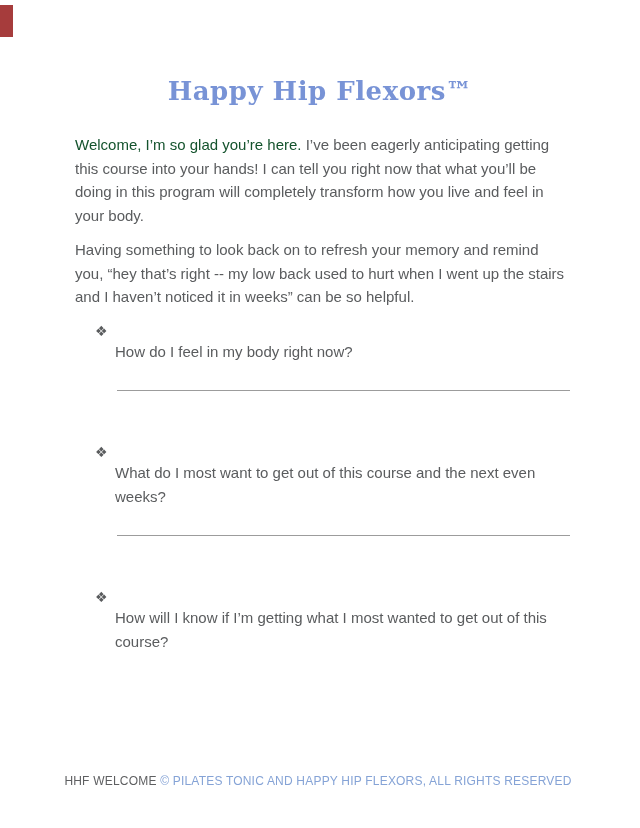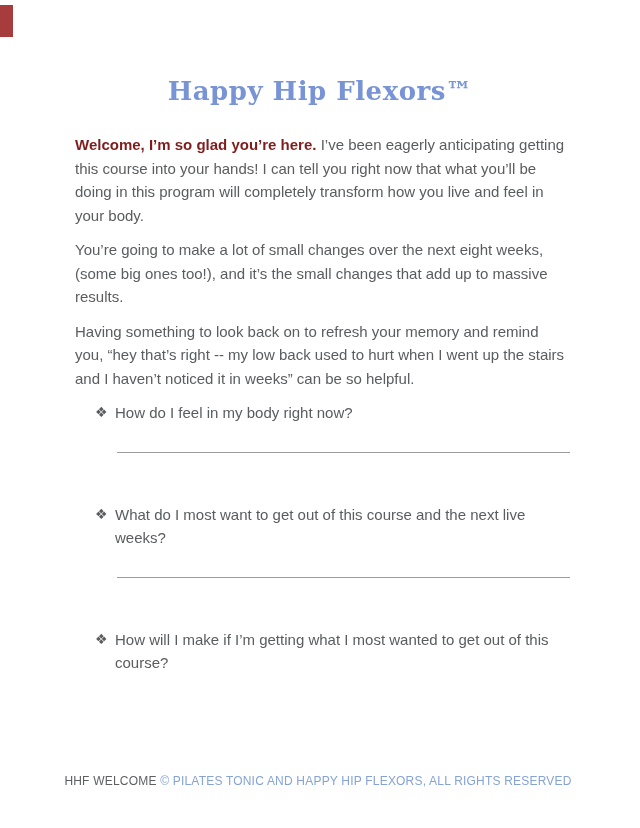--- a/index.html
+++ b/index.html
@@ -30,32 +30,32 @@
     letter-spacing: 0.5px;
     color: #7893d6;
   }
   .content {
     padding: 26px 75px 0 75px;
     color: #5a5c5e;
     font-size: 15px;
     line-height: 23.5px;
   }
   .content p { margin: 0 0 11px 0; }
-  .lead-bold { font-weight: 700; color: #7f1d1d; }
+  .lead-bold { font-weight: 400; color: #14532d; }
   .questions { margin-top: 10px; }
   .question + .question { margin-top: 50px; }
   .question-row { display: flex; align-items: flex-start; padding-left: 20px; }
   .bullet {
     flex: none;
     width: 20px;
     font-size: 14px;
     line-height: 23.5px;
     color: #5a5c5e;
   }
-  .q-label { flex: 1; }
+  .q-label { flex: 1; margin-top: 20px; }
   .answer-rule {
     height: 1px;
     background: #9c9c9c;
     width: 453px;
     margin: 27px 0 0 42px;
   }
   .footer {
     position: absolute;
     left: 0;
     right: 4px;
@@ -73,48 +73,47 @@
 <div class="page">
 
   <div class="bookmark-tab"></div>
 
   <h1 class="doc-title">Happy Hip Flexors™</h1>
 
   <div class="content">
 
     <p><span class="lead-bold">Welcome, I’m so glad you’re here.</span> <span>I’ve been eagerly anticipating getting this course into your hands! I can tell you right now that what you’ll be doing in this program will completely transform how you live and feel in your body.</span></p>
 
-    <p>You’re going to make a lot of small changes over the next eight weeks, (some big ones too!), and it’s the small changes that add up to massive results.</p>
 
 
     <p>Having something to look back on to refresh your memory and remind you, “hey that’s right -- my low back used to hurt when I went up the stairs and I haven’t noticed it in weeks” can be so helpful.</p>
 
 
     <div class="questions">
 
       <div class="question">
         <div class="question-row">
           <span class="bullet">❖</span>
           <span class="q-label">How do I feel in my body right now?</span>
         </div>
         <div class="answer-rule"></div>
       </div>
 
       <div class="question">
         <div class="question-row">
           <span class="bullet">❖</span>
-          <span class="q-label">What do I most want to get out of this course and the next live weeks?</span>
+          <span class="q-label">What do I most want to get out of this course and the next even weeks?</span>
         </div>
         <div class="answer-rule"></div>
       </div>
 
       <div class="question">
         <div class="question-row">
           <span class="bullet">❖</span>
-          <span class="q-label">How will I make if I’m getting what I most wanted to get out of this course?</span>
+          <span class="q-label">How will I know if I’m getting what I most wanted to get out of this course?</span>
         </div>
 
       </div>
 
     </div>
   </div>
 
   <div class="footer"><span>HHF WELCOME</span> <span class="copyright">© PILATES TONIC AND HAPPY HIP FLEXORS, ALL RIGHTS RESERVED</span></div>
 
 </div>

